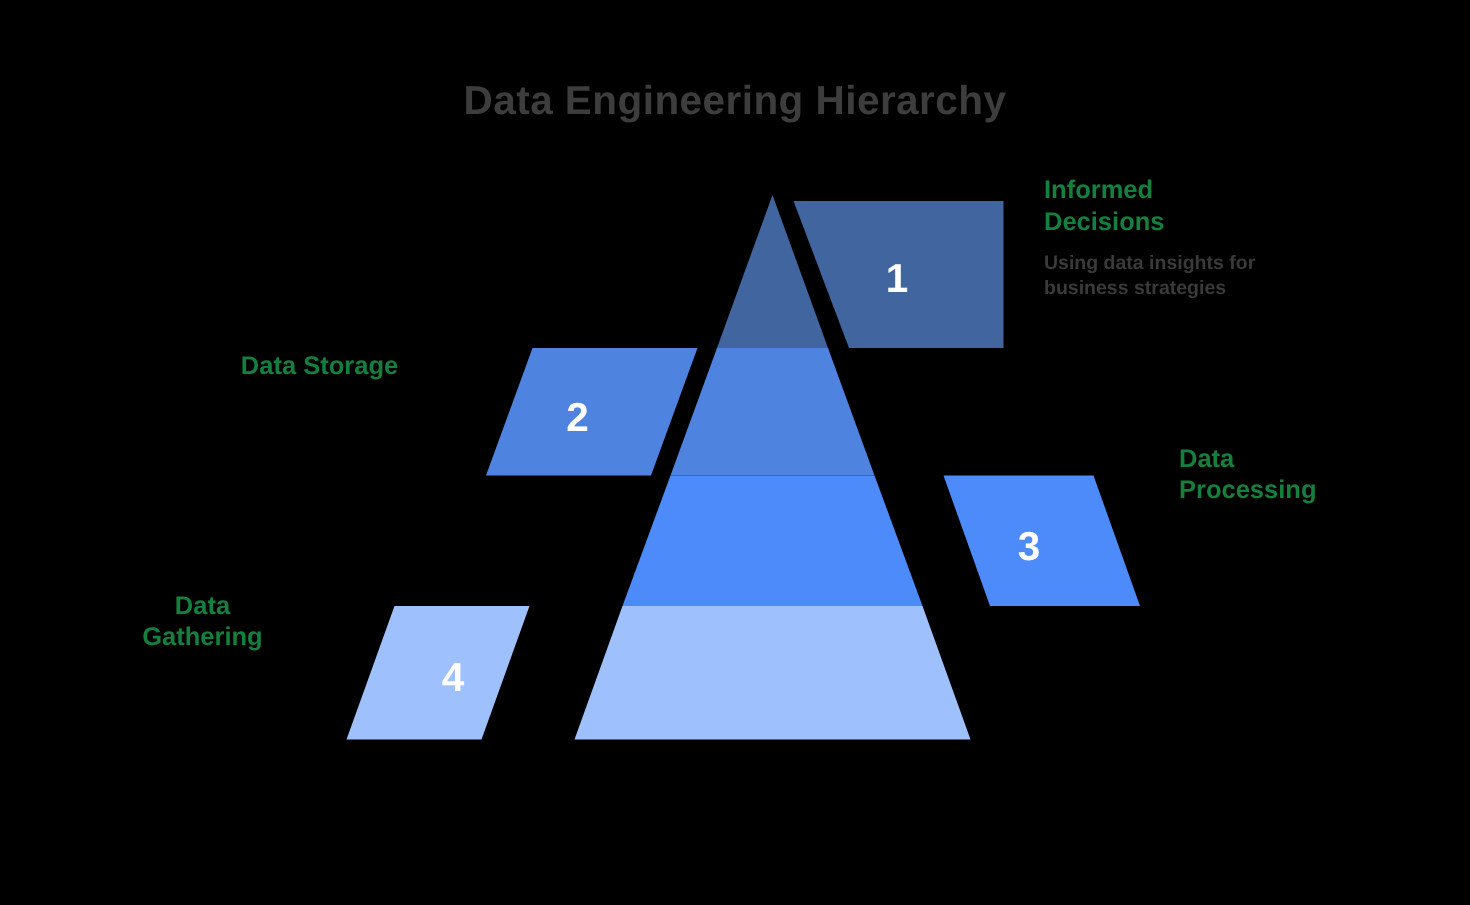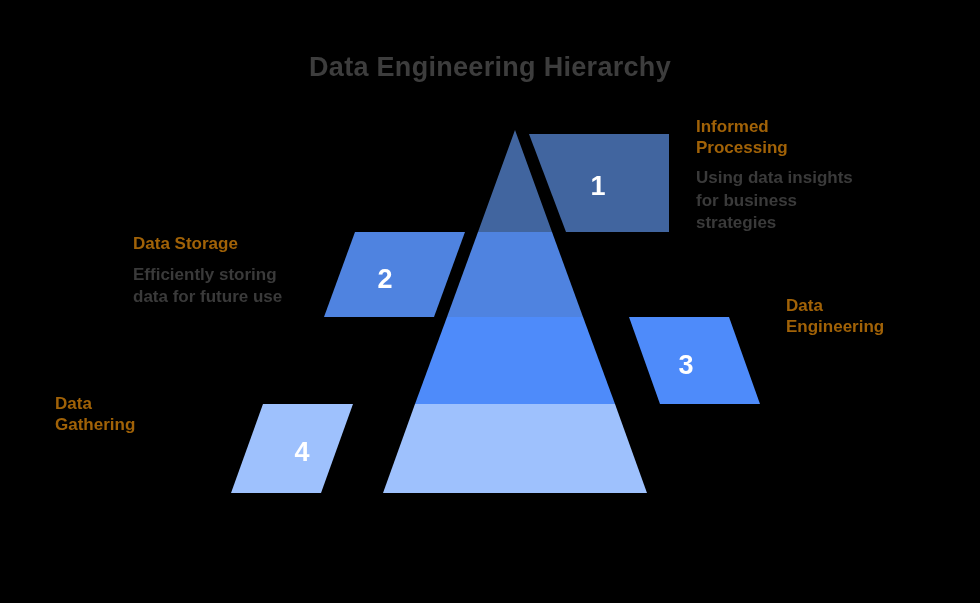--- a/index.html
+++ b/index.html
@@ -45,30 +45,30 @@
     pointer-events: none;
   }
   .tier-label {
     position: absolute;
     width: 160px;
   }
   .tier-label.right {
     text-align: left;
   }
   .tier-label.left {
-    text-align: left;
+    text-align: center;
   }
   .tier-label-title {
     font-size: 17px;
     font-weight: bold;
-    color: #a16207;
+    color: #15803d;
     line-height: 1.22;
   }
   .tier-label-desc {
-    font-size: 17px;
+    font-size: 13px;
     font-weight: bold;
     color: #3a3a3a;
     line-height: 1.3;
     margin-top: 9px;
   }
 </style>
 </head>
 <body>
 
 <div id="stage" style="background: rgb(0, 0, 0);">
@@ -91,36 +91,35 @@
   </svg>
 
   <div class="slab-number" style="left: 598px; top: 186px; color: rgb(255, 255, 255);">1</div>
   <div class="slab-number" style="left: 385px; top: 279px; color: rgb(255, 255, 255);">2</div>
   <div class="slab-number" style="left: 686px; top: 365px; color: rgb(255, 255, 255);">3</div>
   <div class="slab-number" style="left: 302px; top: 452px; color: rgb(255, 255, 255);">4</div>
 
   <div class="tier-label right" style="left:696px; top:117px;">
     <div class="tier-label-title">
       <span>Informed</span><br>
-      <span>Processing</span>
+      <span>Decisions</span>
     </div>
     <div class="tier-label-desc">Using data insights for business strategies</div>
   </div>
 
   <div class="tier-label left" style="left:133px; top:234px;">
     <div class="tier-label-title">
       <span>Data Storage</span>
     </div>
-    <div class="tier-label-desc">Efficiently storing data for future use</div>
   </div>
 
   <div class="tier-label right" style="left:786px; top:296px;">
     <div class="tier-label-title">
       <span>Data</span><br>
-      <span>Engineering</span>
+      <span>Processing</span>
     </div>
   </div>
 
   <div class="tier-label left" style="left:55px; top:394px;">
     <div class="tier-label-title">
       <span>Data</span><br>
       <span>Gathering</span>
     </div>
   </div>
 

